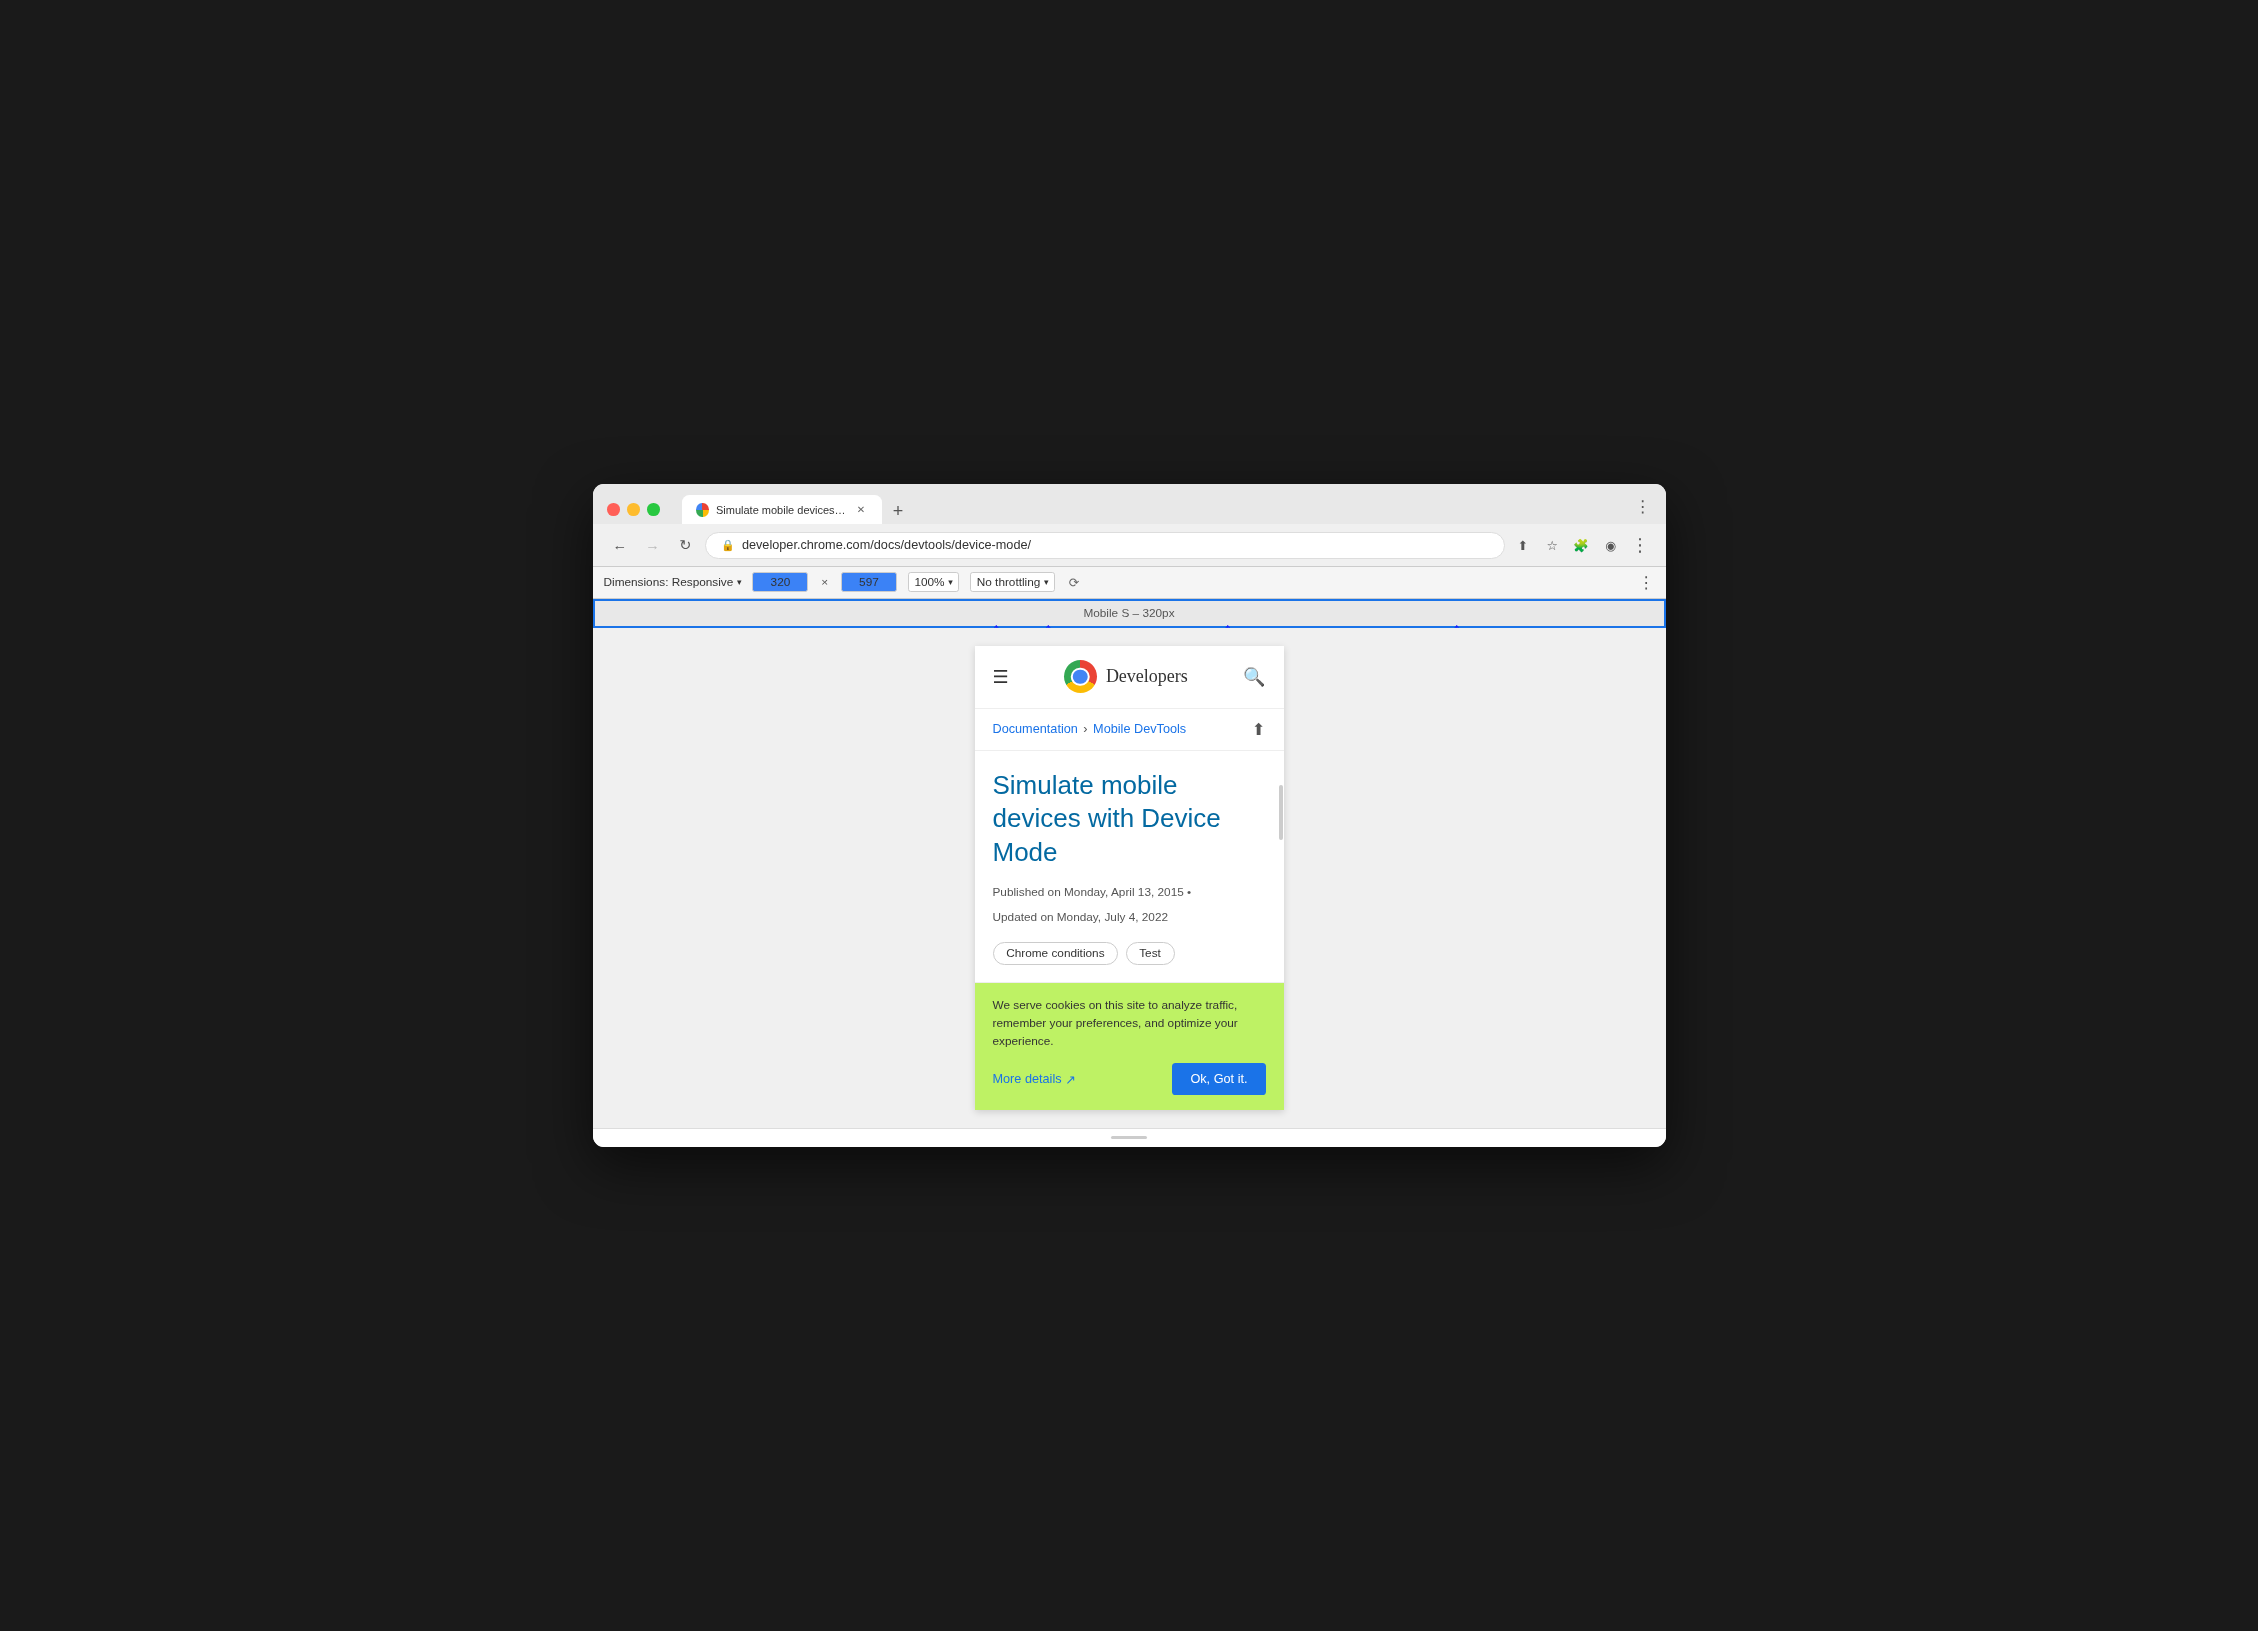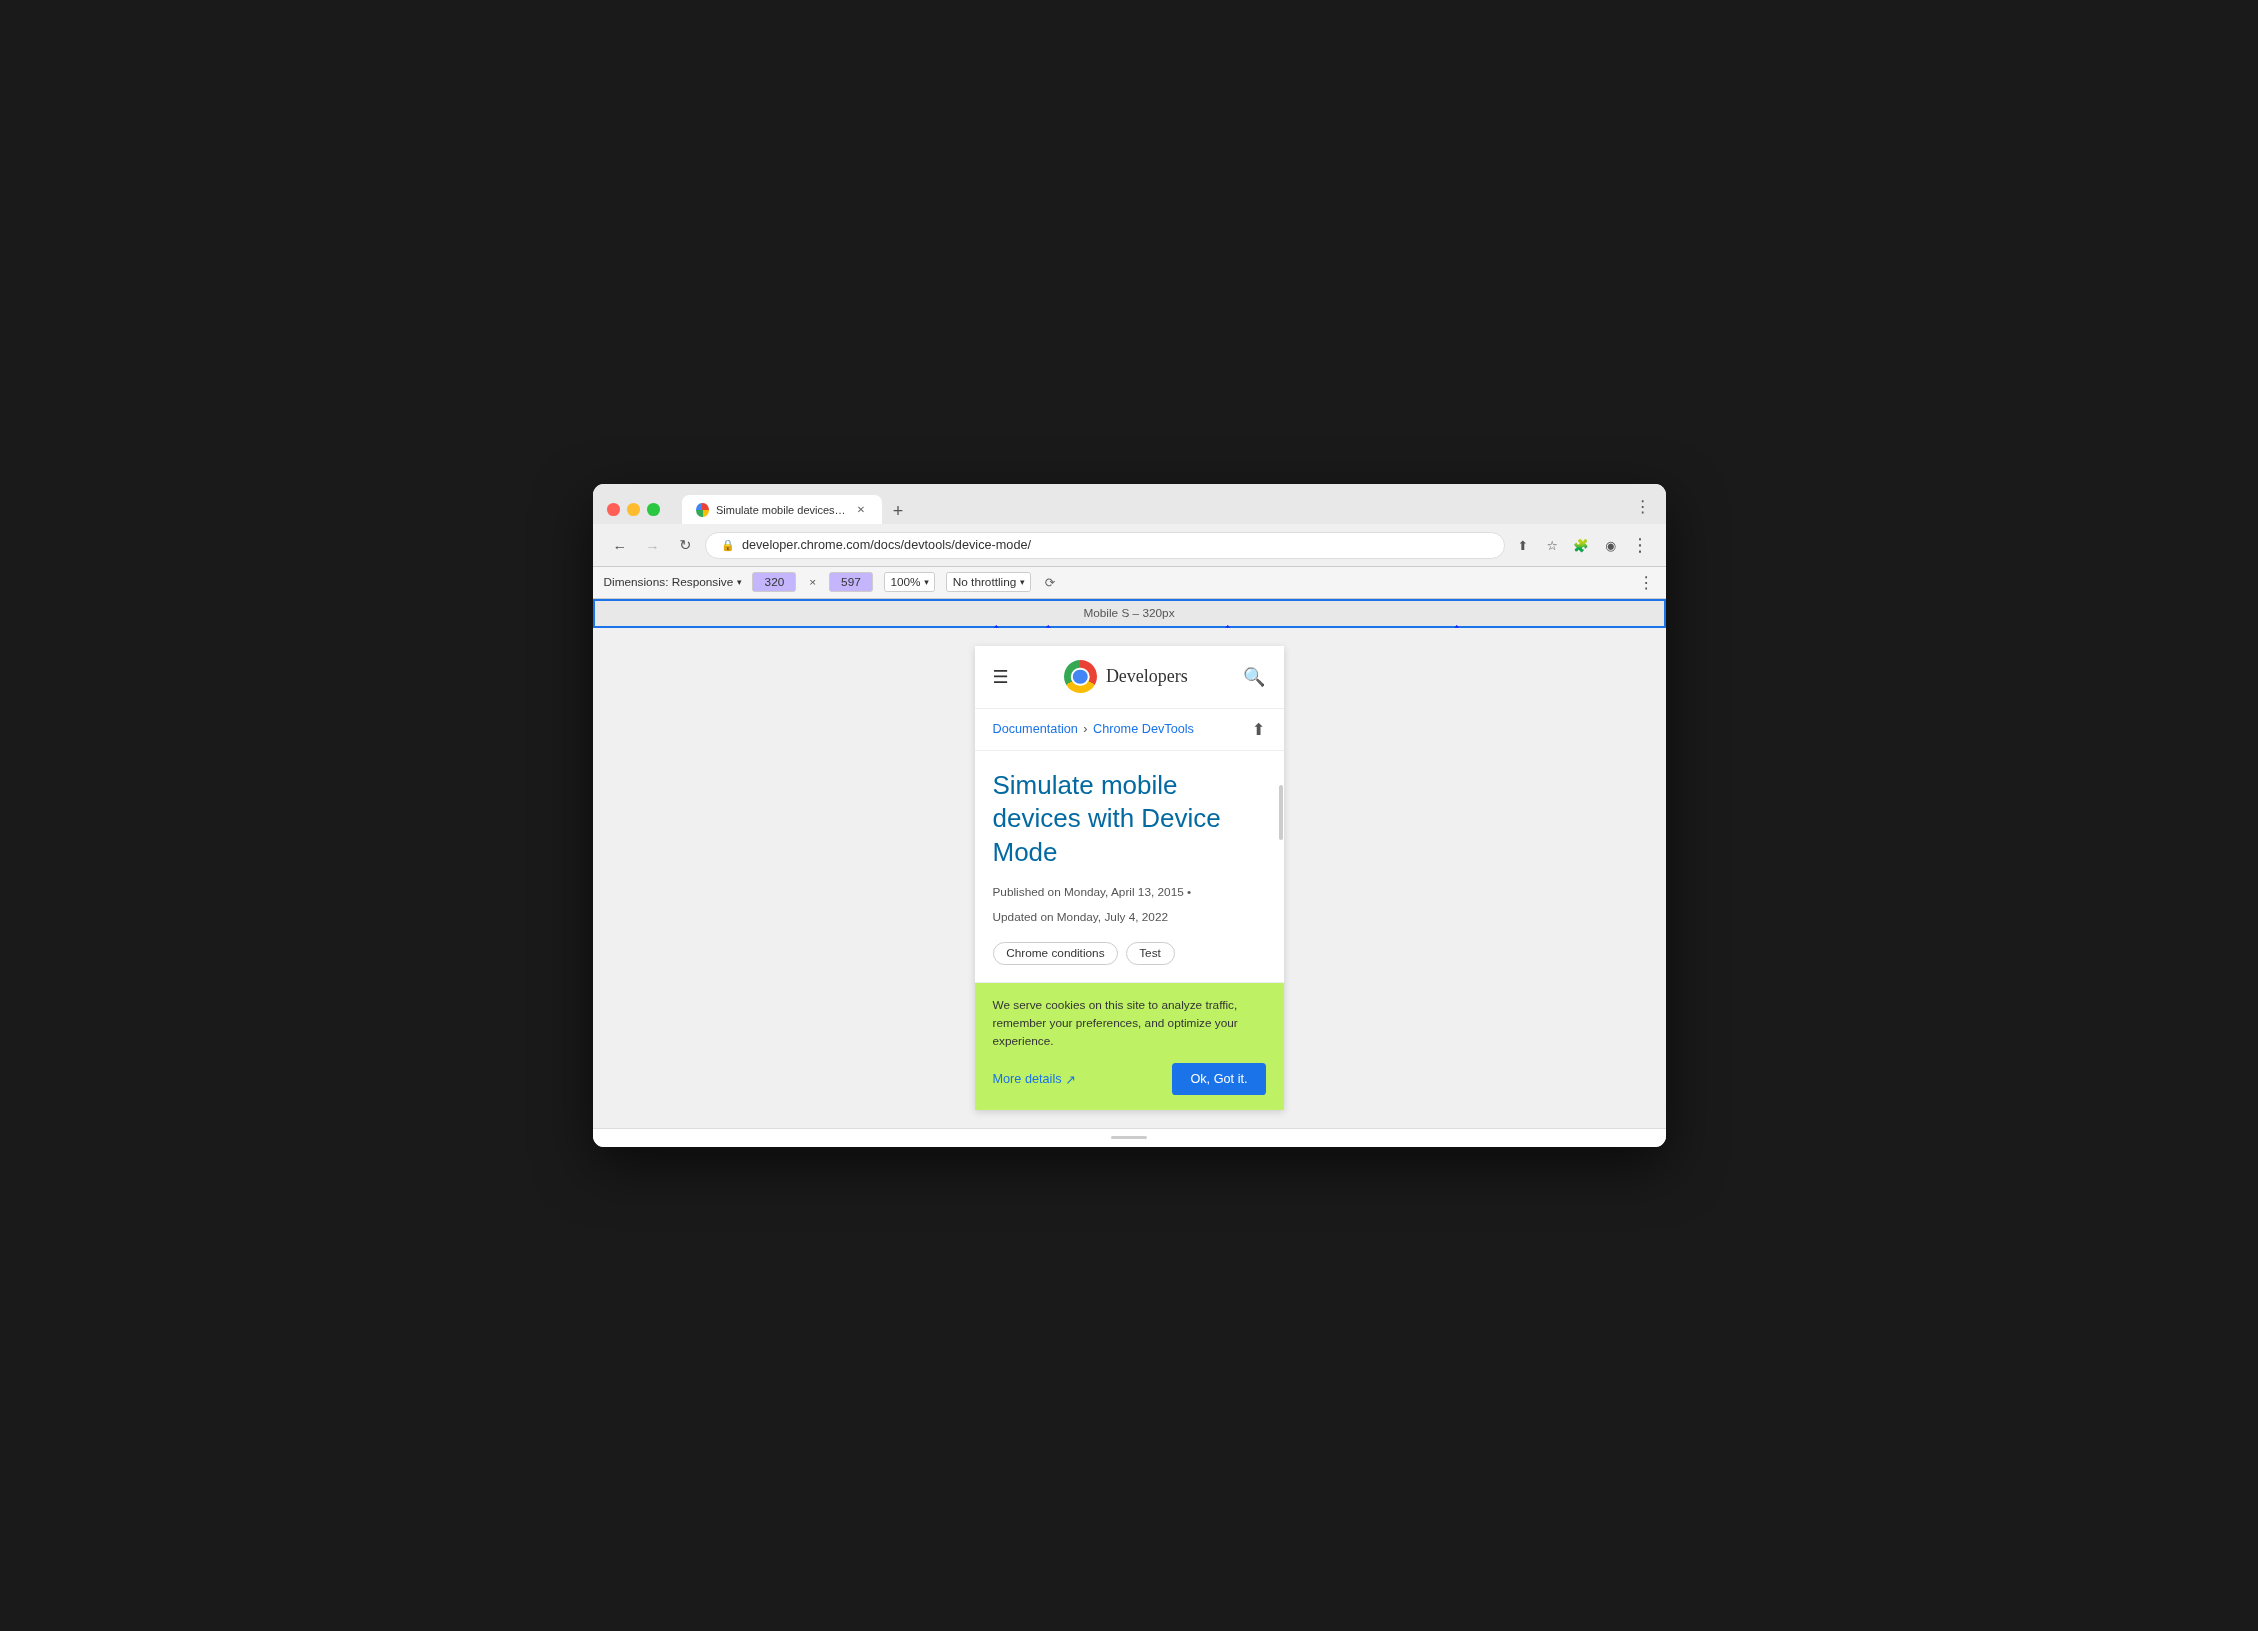--- a/index.html
+++ b/index.html
@@ -190,25 +190,25 @@
       display: flex;
       align-items: center;
       gap: 3.6px;
       cursor: pointer;
       color: #333;
     }
 
     .dropdown-arrow { font-size: 9px; }
 
     .size-input {
-      background: #c4b5fd;
+      background: #3b82f6;
       border: 0.9px solid #ccc;
       border-radius: 2.7px;
       padding: 1.8px 5.5px;
-      width: 44px;
+      width: 56px;
       font-size: 11.8px;
       text-align: center;
       color: #333;
     }
 
     .cross { color: #555; margin: 0 1.8px; }
 
     .zoom-btn, .throttle-btn {
       display: flex;
       align-items: center;
@@ -597,21 +597,21 @@
         <div class="chrome-logo">
           <div class="chrome-circle"></div>
           <span class="developers-text">Developers</span>
         </div>
         <span class="search-icon-mobile">🔍</span>
       </div>
 
       <div class="breadcrumb">
         <span class="breadcrumb-link">Documentation</span>
         <span class="breadcrumb-arrow">›</span>
-        <span class="breadcrumb-current">Chrome DevTools</span>
+        <span class="breadcrumb-current">Mobile DevTools</span>
         <span class="breadcrumb-share">⬆</span>
       </div>
 
       <div class="article-content">
         <h1 class="article-title">Simulate mobile devices with Device Mode</h1>
         <p class="article-meta">Published on Monday, April 13, 2015 •</p>
         <p class="article-meta">Updated on Monday, July 4, 2022</p>
         <div class="article-tags">
           <span class="tag">Chrome conditions</span>
           <span class="tag">Test</span>

